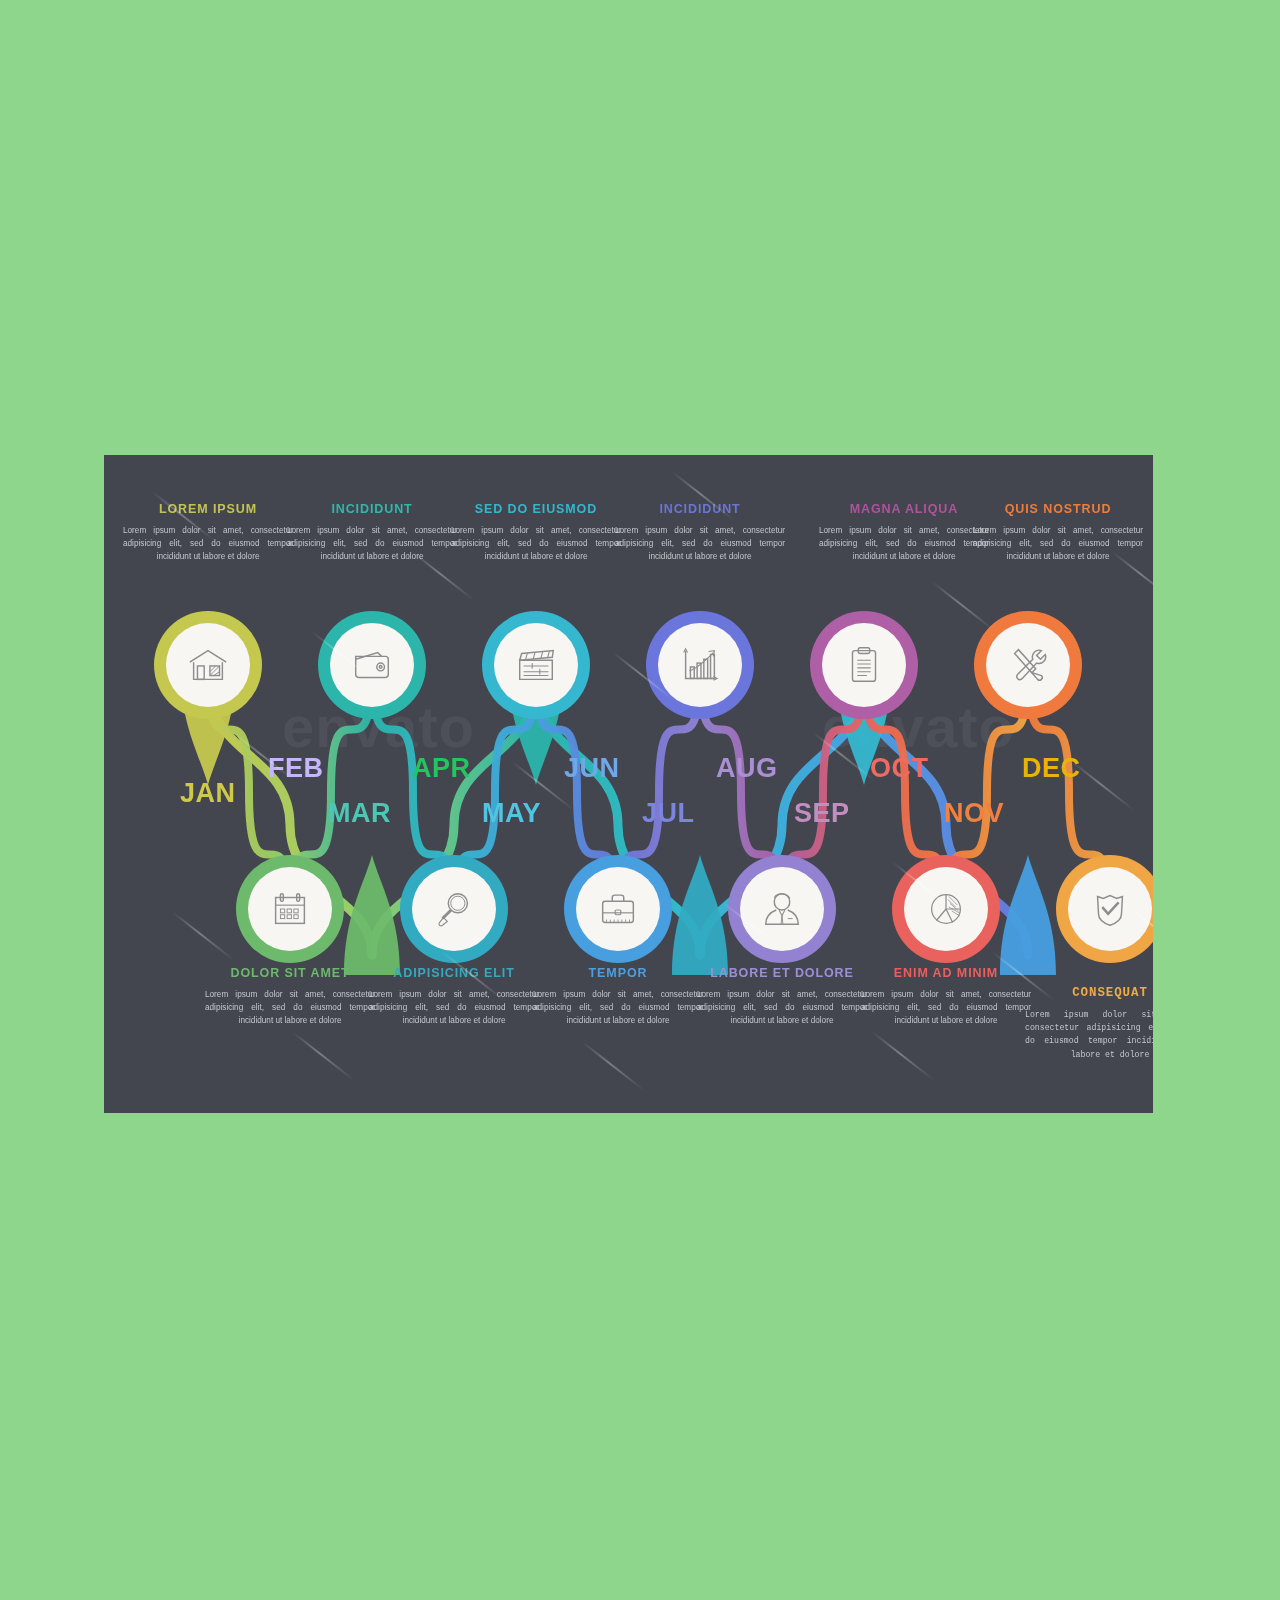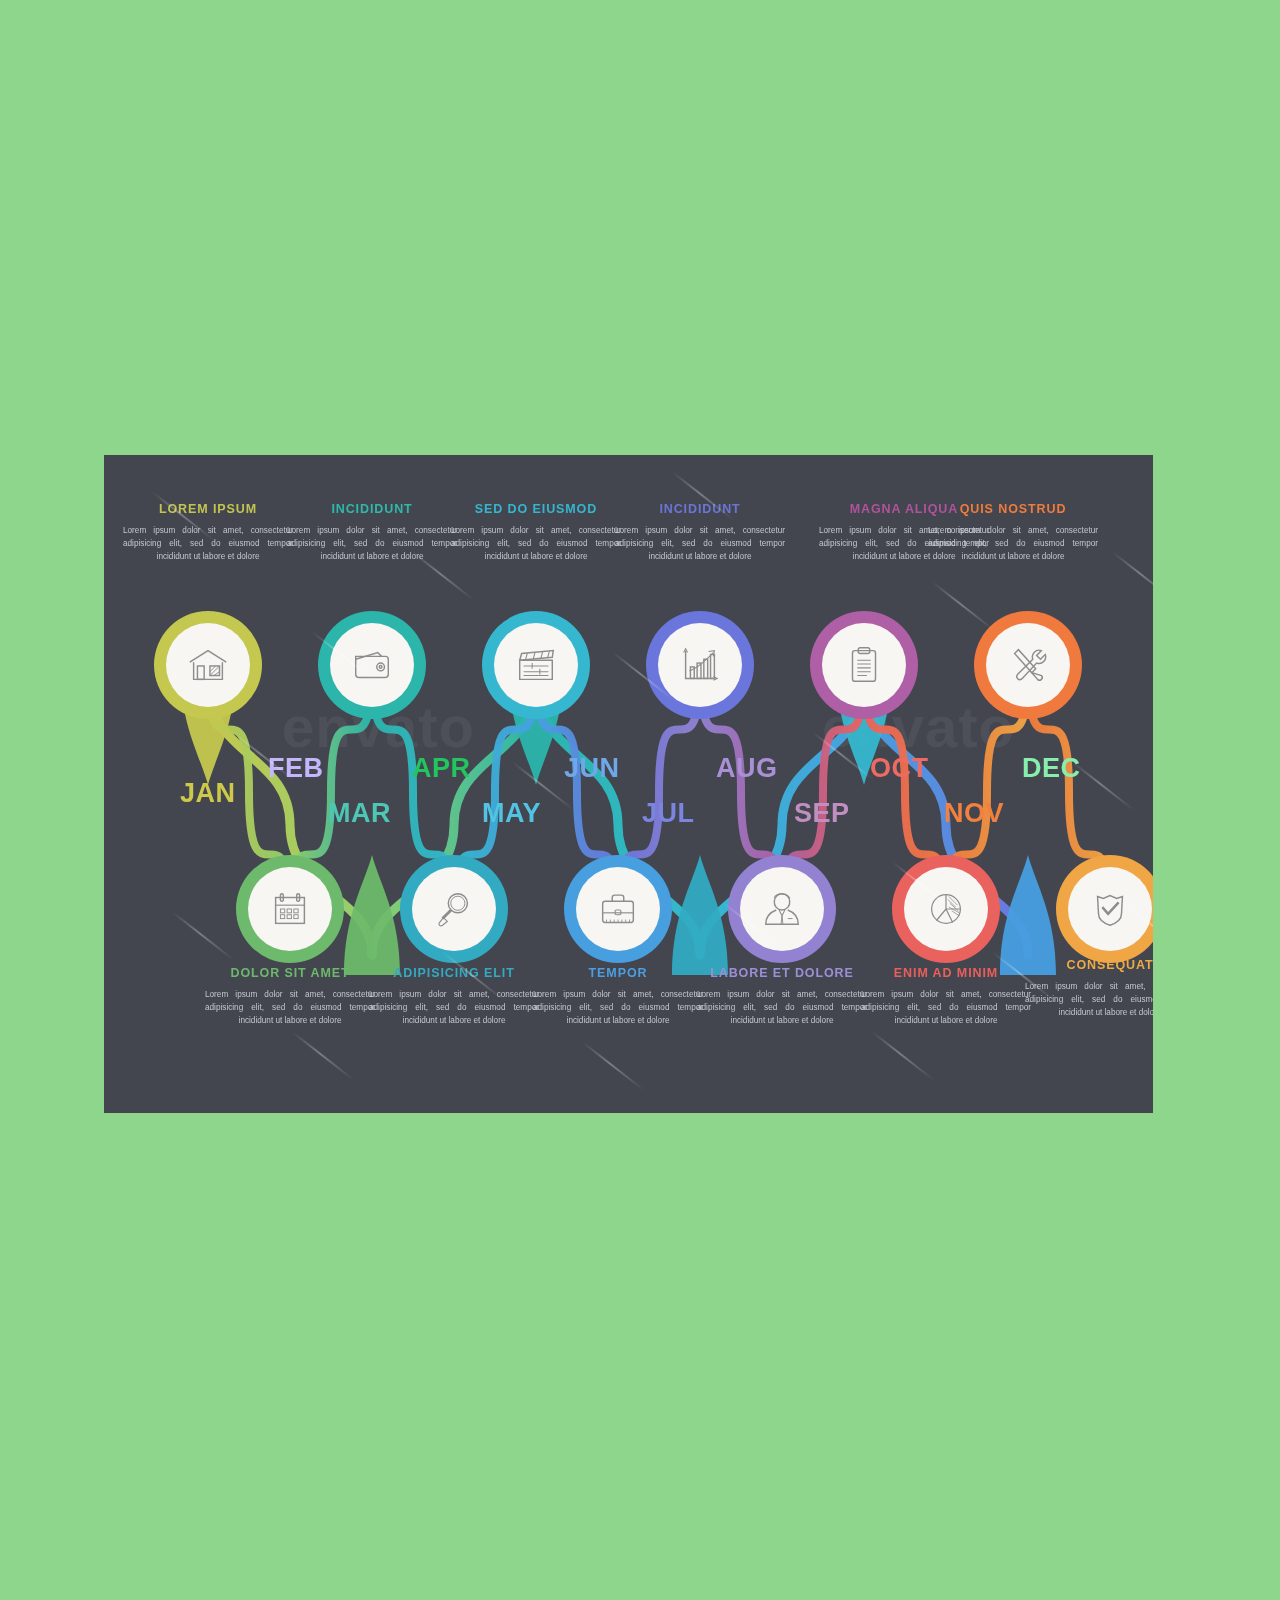--- a/index.html
+++ b/index.html
@@ -174,21 +174,21 @@
       <div class="body">Lorem ipsum dolor sit amet, consectetur adipisicing elit, sed do eiusmod tempor incididunt ut labore et dolore</div>
     </div>
     <div class="block" style="left:503px;top:48px;">
       <div class="ttl" style="color: rgb(106, 117, 214);">INCIDIDUNT</div>
       <div class="body">Lorem ipsum dolor sit amet, consectetur adipisicing elit, sed do eiusmod tempor incididunt ut labore et dolore</div>
     </div>
     <div class="block" style="left:667px;top:48px;margin-left:40px;">
       <div class="ttl" style="color: rgb(176, 82, 156);">MAGNA ALIQUA</div>
       <div class="body">Lorem ipsum dolor sit amet, consectetur adipisicing elit, sed do eiusmod tempor incididunt ut labore et dolore</div>
     </div>
-    <div class="block" style="left:816px;top:48px;">
+    <div class="block" style="left:861px;top:48px;">
       <div class="ttl" style="color: rgb(239, 123, 60);">QUIS NOSTRUD</div>
       <div class="body">Lorem ipsum dolor sit amet, consectetur adipisicing elit, sed do eiusmod tempor incididunt ut labore et dolore</div>
     </div>
 
     <div class="node" style="left: 50px; top: 156px; width: 108px; height: 108px; background: rgb(197, 200, 78); box-shadow: rgb(197, 200, 78) 0px 0px 0px 0px;">
       <div class="inner" style="width:84px;height:84px;">
         <svg width="46" height="46" viewBox="0 0 48 48" fill="none" stroke="#8d8d8d" stroke-width="1.5">
           <path d="M5 21 L24 9 L43 21"></path>
           <path d="M9 21 V39 H39 V21"></path>
           <rect x="13" y="25" width="7" height="14"></rect>
@@ -261,21 +261,21 @@
     <div class="month" style="left:164px;top:298px;color:#c4b5fd;">FEB</div>
     <div class="month" style="left:224px;top:343px;color:#4ec6b4;">MAR</div>
     <div class="month" style="left:308px;top:298px;color:#22c55e;">APR</div>
     <div class="month" style="left:378px;top:343px;color:#51c4e3;">MAY</div>
     <div class="month" style="left:460px;top:298px;color:#6fa8e8;">JUN</div>
     <div class="month" style="left:538px;top:343px;color:#7b85e0;">JUL</div>
     <div class="month" style="left:612px;top:298px;color:#ab8fd4;">AUG</div>
     <div class="month" style="left:690px;top:343px;color:#c08ec0;">SEP</div>
     <div class="month" style="left:766px;top:298px;color:#ef6a62;">OCT</div>
     <div class="month" style="left:840px;top:343px;color:#f2803f;">NOV</div>
-    <div class="month" style="left:918px;top:298px;color:#86efac;">DEC</div>
+    <div class="month" style="left:918px;top:298px;color:#eab308;">DEC</div>
 
     <div class="node" style="left: 132px; top: 400px; width: 108px; height: 108px; background: rgb(109, 186, 108);">
       <div class="inner" style="width:84px;height:84px;">
         <svg width="46" height="46" viewBox="0 0 48 48" fill="none" stroke="#8d8d8d" stroke-width="1.5">
           <rect x="9" y="12" width="30" height="27"></rect>
           <path d="M9 20 H39" stroke-width="1.2"></path>
           <rect x="14" y="8" width="3" height="8" rx="1.5"></rect>
           <rect x="31" y="8" width="3" height="8" rx="1.5"></rect>
           <rect x="14" y="24" width="4.5" height="4" stroke-width="1"></rect>
           <rect x="21" y="24" width="4.5" height="4" stroke-width="1"></rect>
@@ -355,21 +355,21 @@
       <div class="body">Lorem ipsum dolor sit amet, consectetur adipisicing elit, sed do eiusmod tempor incididunt ut labore et dolore</div>
     </div>
     <div class="block" style="left:585px;top:512px;">
       <div class="ttl" style="color: rgb(155, 143, 214);">LABORE ET DOLORE</div>
       <div class="body">Lorem ipsum dolor sit amet, consectetur adipisicing elit, sed do eiusmod tempor incididunt ut labore et dolore</div>
     </div>
     <div class="block" style="left:749px;top:512px;">
       <div class="ttl" style="color: rgb(234, 95, 91);">ENIM AD MINIM</div>
       <div class="body">Lorem ipsum dolor sit amet, consectetur adipisicing elit, sed do eiusmod tempor incididunt ut labore et dolore</div>
     </div>
-    <div class="block" style="left:913px;top:504px;">
+    <div class="block" style="left:913px;top:532px;font-family:Liberation Mono, monospace;">
       <div class="ttl" style="color: rgb(237, 170, 69);">CONSEQUAT</div>
       <div class="body">Lorem ipsum dolor sit amet, consectetur adipisicing elit, sed do eiusmod tempor incididunt ut labore et dolore</div>
     </div>
 
   <div class="wm" style="left: 40px; top: 60px;"></div>
       <div class="wm" style="left: 300px; top: 120px;"></div>
       <div class="wm" style="left: 560px; top: 40px;"></div>
       <div class="wm" style="left: 820px; top: 150px;"></div>
       <div class="wm" style="left: 120px; top: 300px;"></div>
       <div class="wm" style="left: 400px; top: 330px;"></div>

